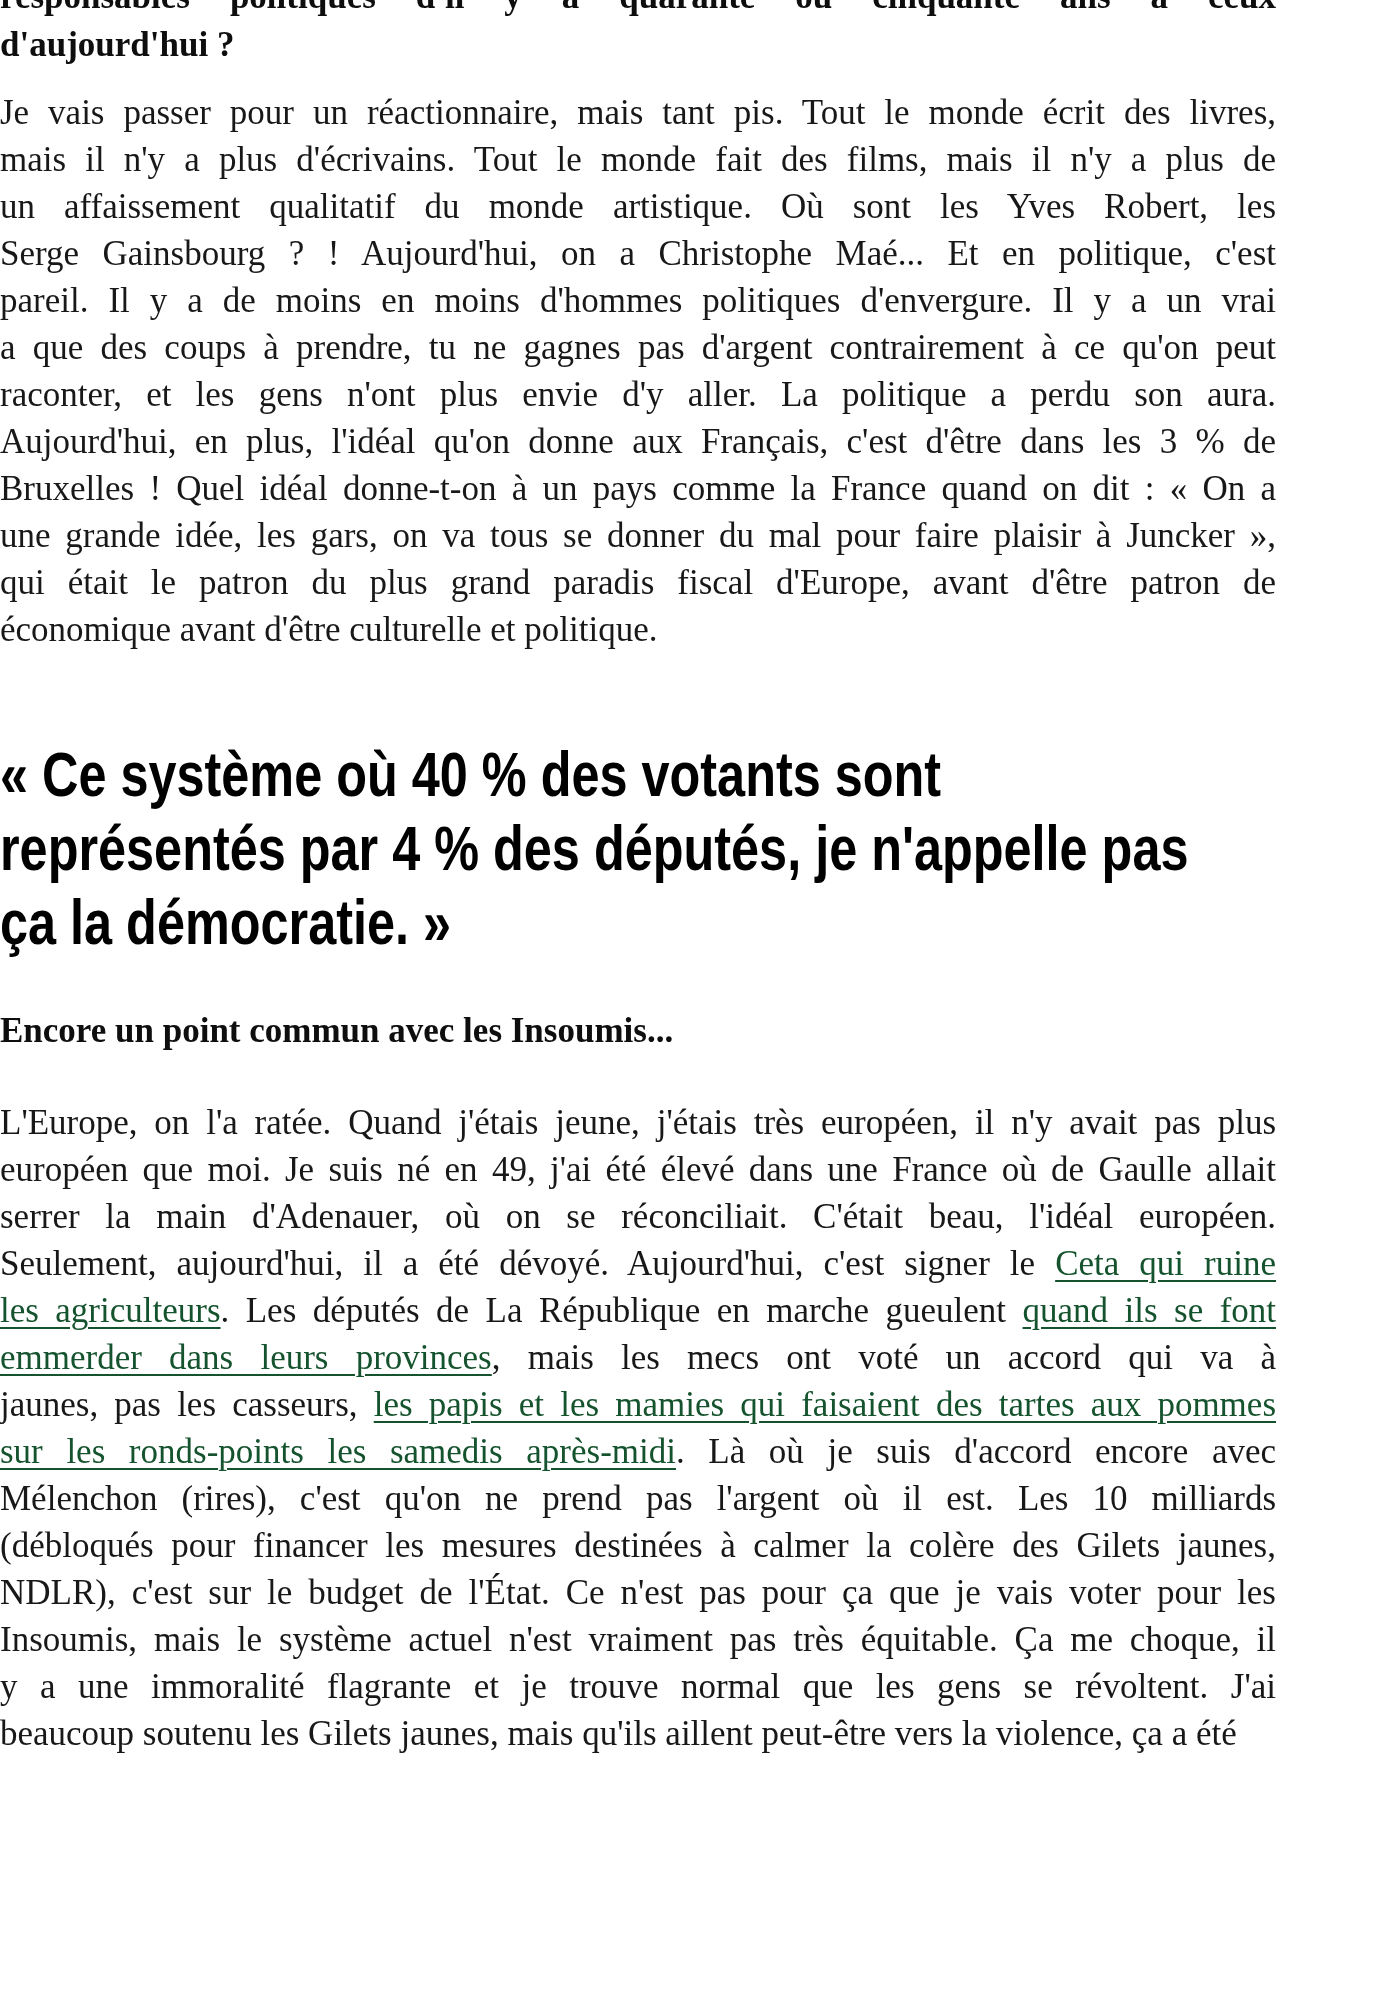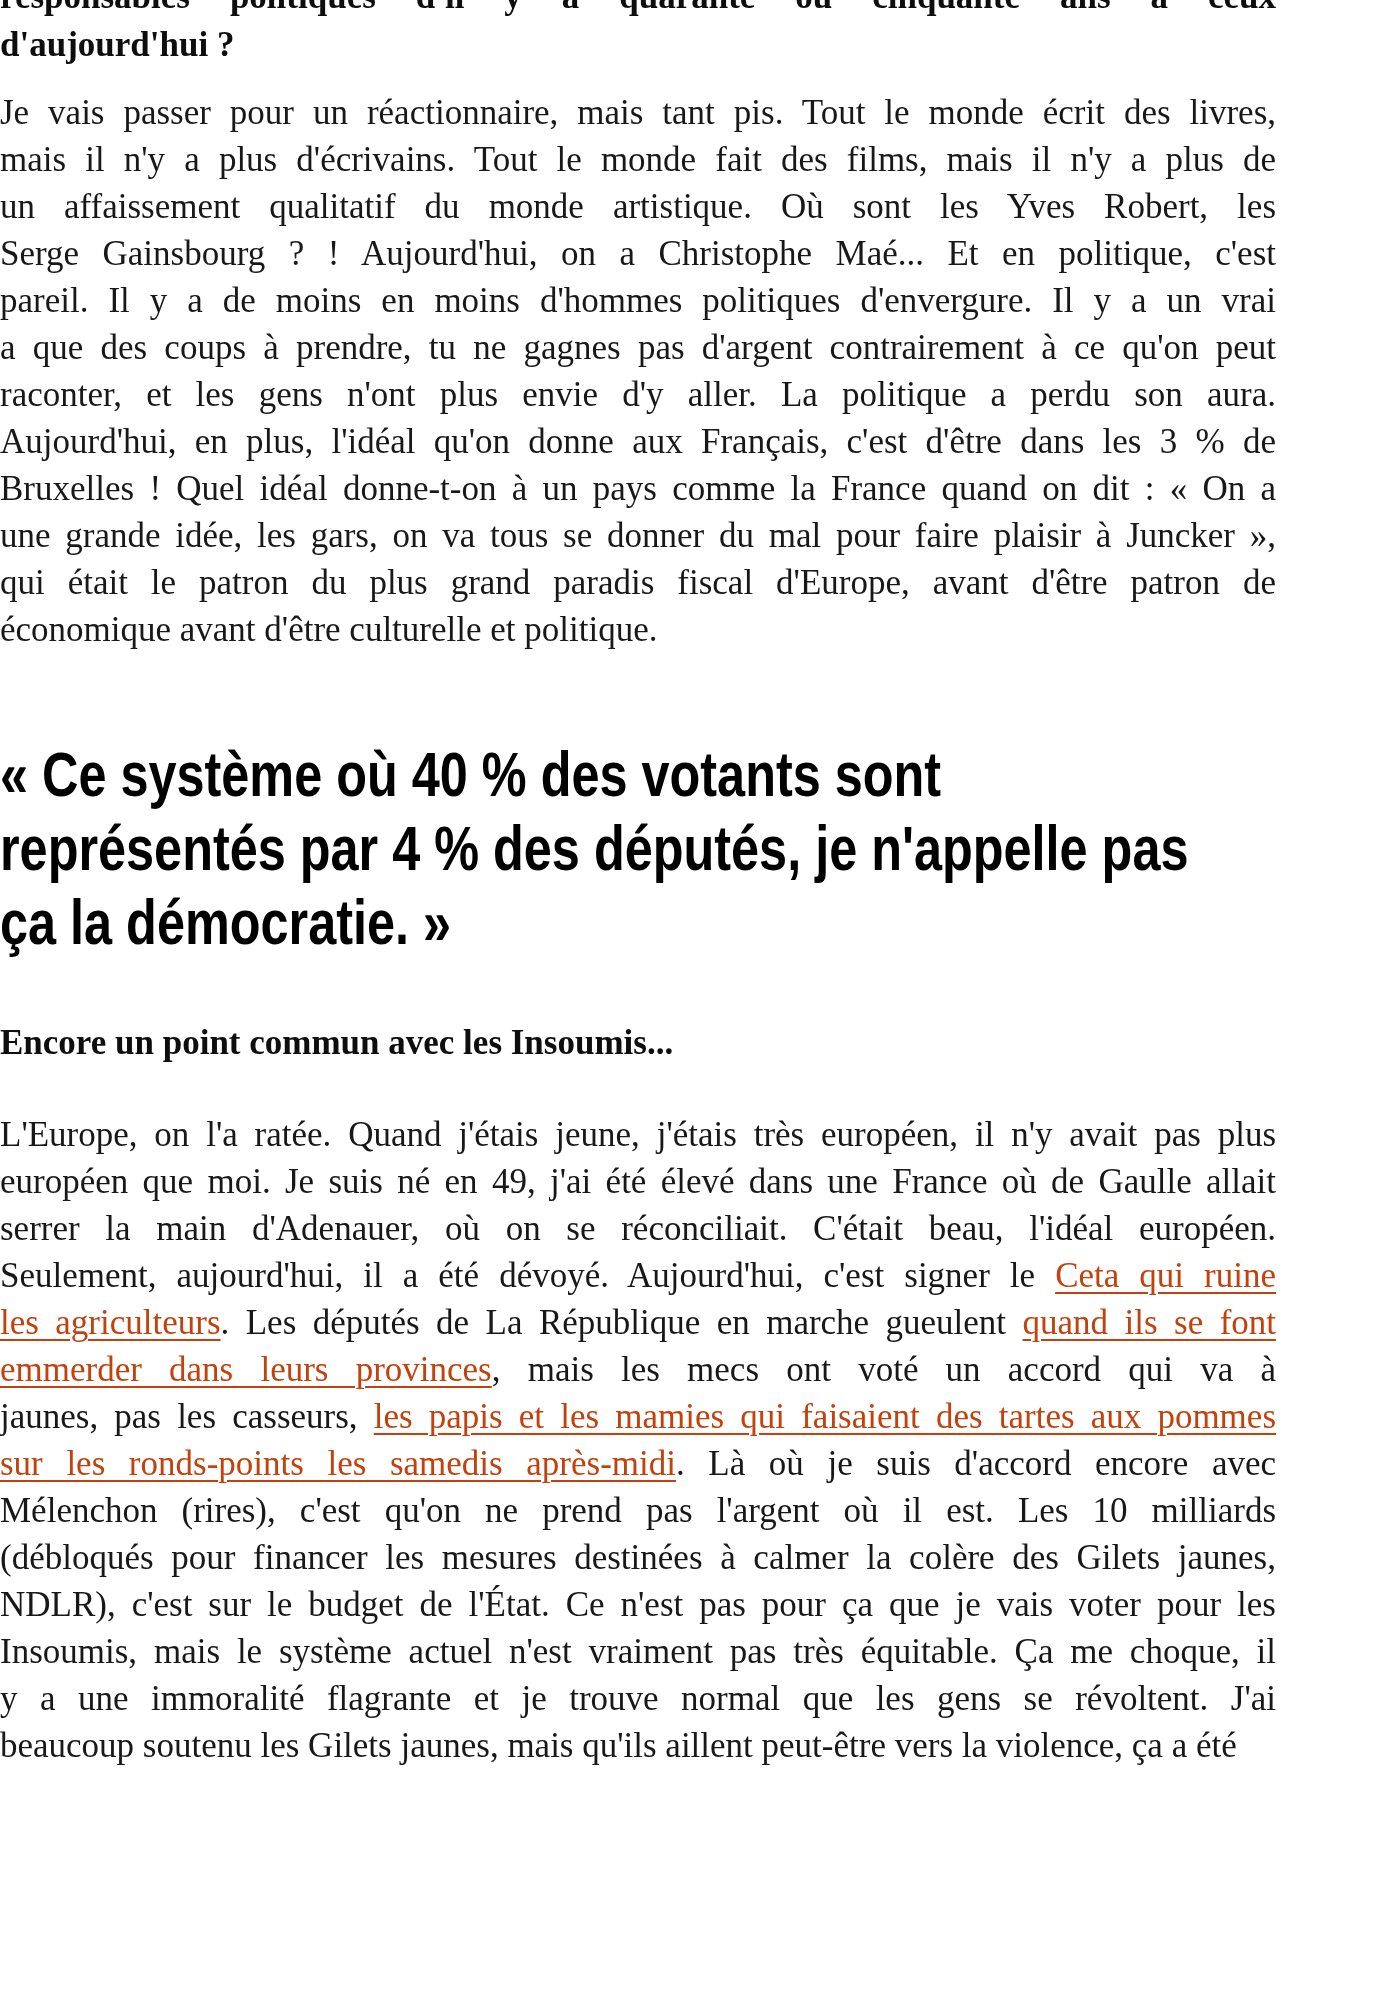--- a/index.html
+++ b/index.html
@@ -20,21 +20,21 @@
     line-height: 47px;
   }
   section.block { margin: 0; }
 
   
   section.question {
     font-weight: 700;
     color: #0e0e0e;
   }
   section.question.clipped-top { margin-top: -27px; line-height: 48px; }
-  section.q2 { margin-top: 60px; }
+  section.q2 { margin-top: 48px; }
 
   
   section.body { margin-top: 20px; }
   section.body.p2 { margin-top: 45px; }
 
   
   .jline {
     text-align: justify;
     text-align-last: justify;
   }
@@ -57,21 +57,21 @@
     letter-spacing: 0;
   }
   section.pullquote .jline,
   section.pullquote .jline.flush {
     text-align: left;
     text-align-last: left;
   }
 
   
   a.inline-link {
-    color: #c2410c;
+    color: #14532d;
     text-decoration: underline;
     text-decoration-thickness: 2px;
     text-underline-offset: 5px;
     cursor: pointer;
   }
 </style>
 </head>
 <body>
 
 <main id="article">

